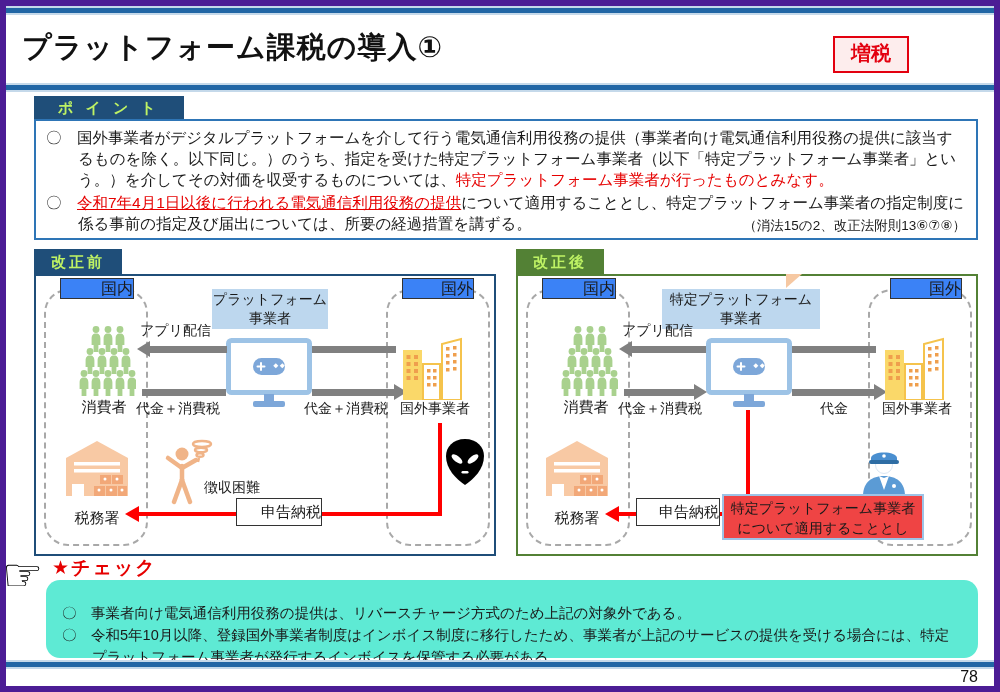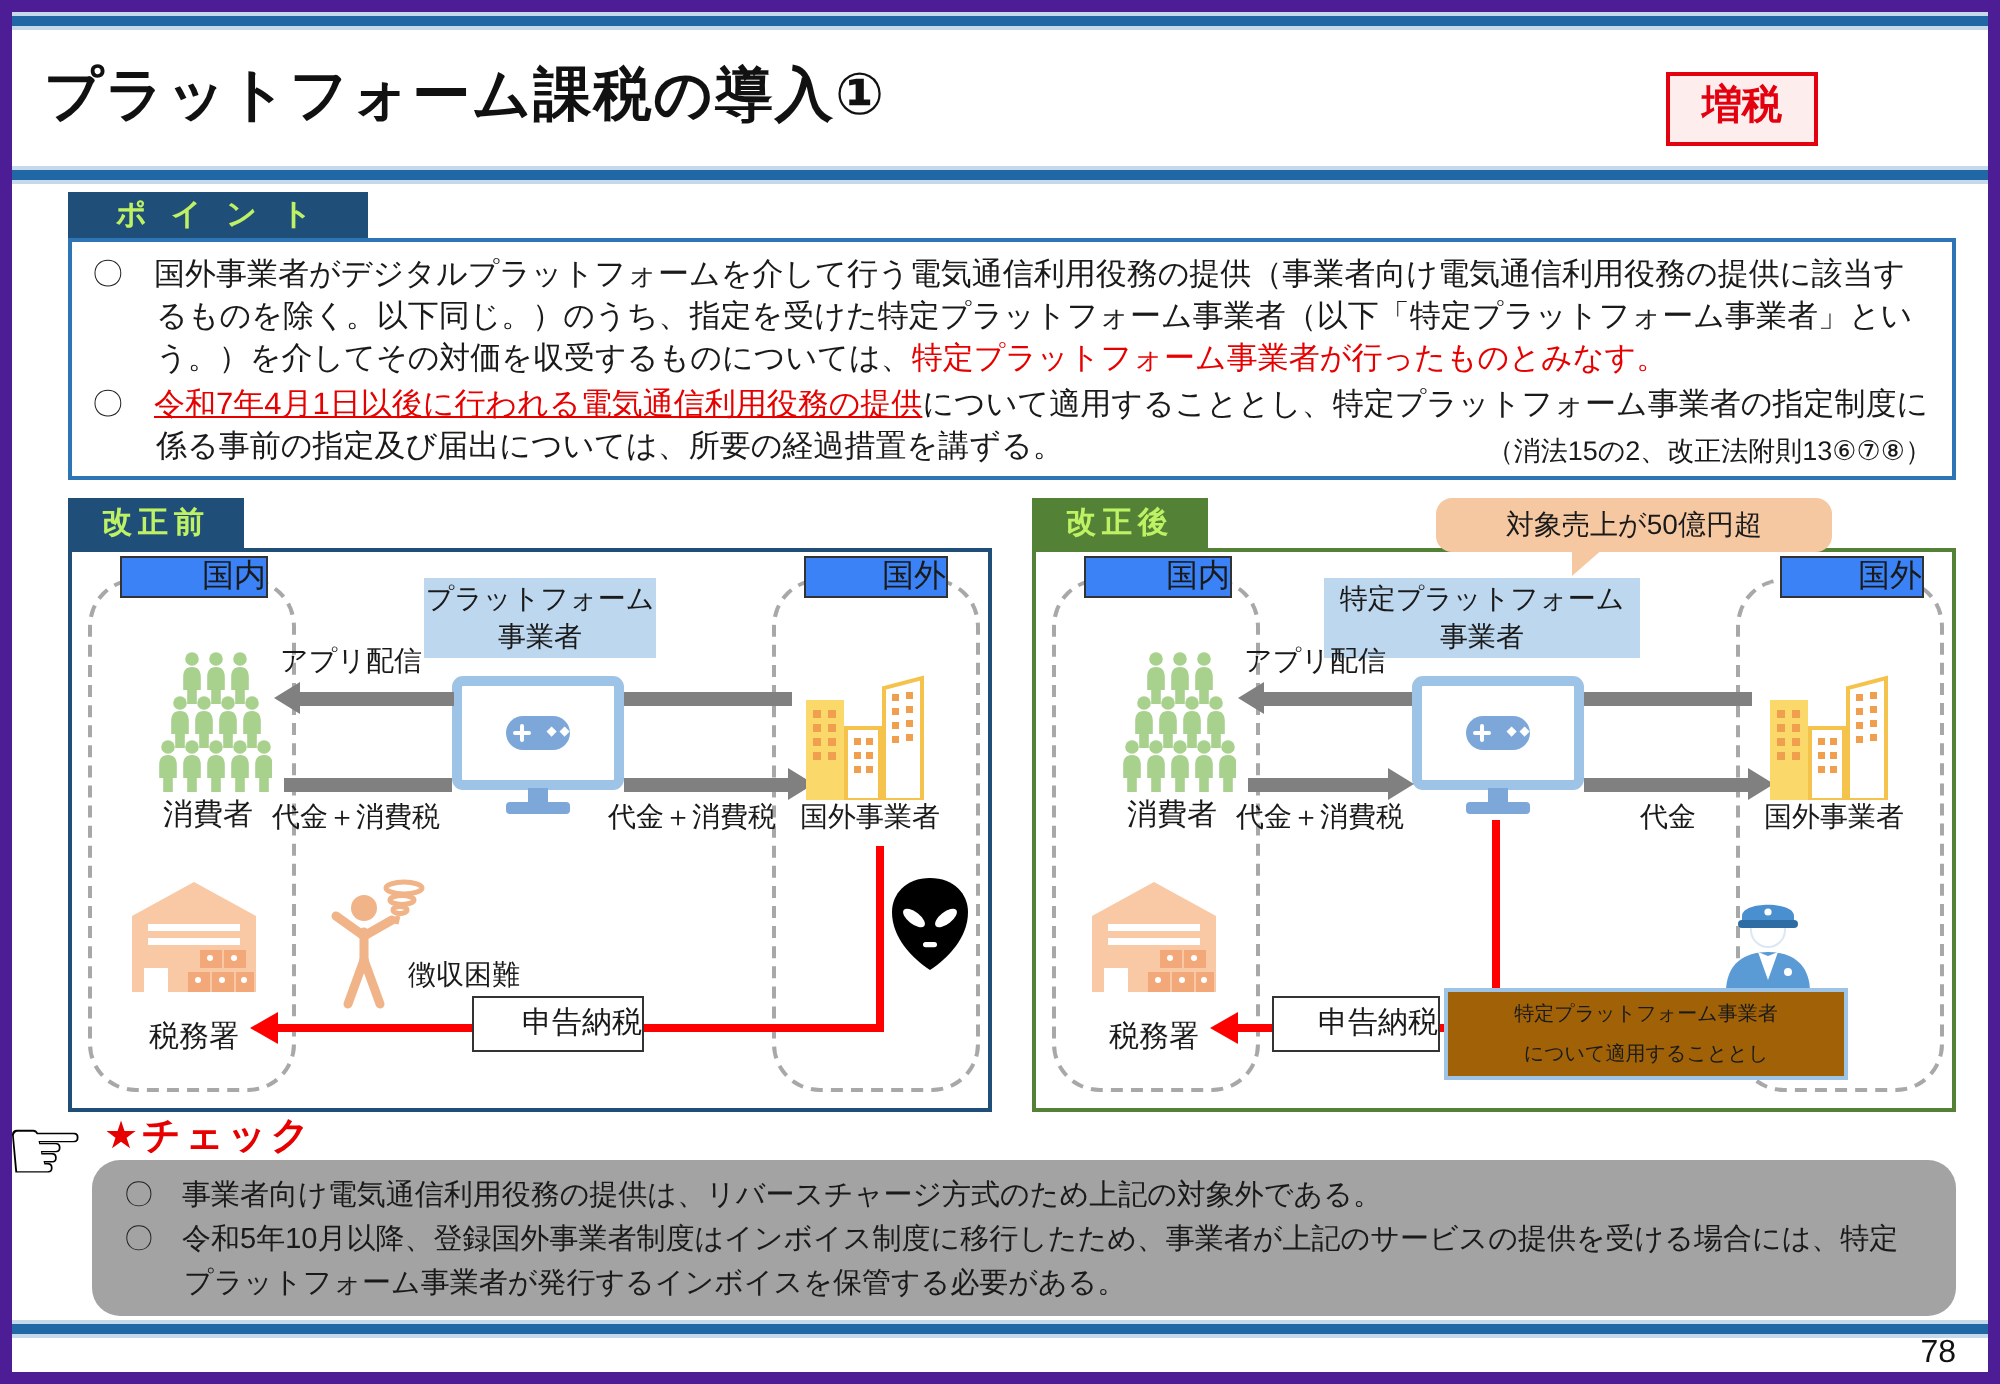--- a/index.html
+++ b/index.html
@@ -26,26 +26,26 @@
   .plat{background:#bdd7ee;text-align:center;font-size:14px;line-height:19px;padding-top:1px;box-sizing:border-box;}
   .gbar{background:#808080;height:7px;}
   .headL{width:0;height:0;border-top:8px solid transparent;border-bottom:8px solid transparent;border-right:13px solid #808080;}
   .headR{width:0;height:0;border-top:8px solid transparent;border-bottom:8px solid transparent;border-left:13px solid #808080;}
   .rv{width:4px;background:#f00;}
   .rh{height:4px;background:#f00;}
   .rheadL{width:0;height:0;border-top:8px solid transparent;border-bottom:8px solid transparent;border-right:14px solid #f00;}
   .lbl{font-size:14px;white-space:nowrap;}
   .lbl15{font-size:15px;white-space:nowrap;}
   .wbox{background:#fff;border:1.5px solid #333;text-align:right;font-size:15px;box-sizing:border-box;}
-  .deemed{background:#a16207;border:2px solid #9dc3e6;text-align:center;font-size:10px;line-height:20px;padding-top:2px;box-sizing:border-box;}
+  .deemed{background:#ef4444;border:2px solid #9dc3e6;text-align:center;font-size:14px;line-height:20px;padding-top:2px;box-sizing:border-box;}
   .bubble{background:#f6c8a2;border-radius:8px;text-align:center;font-size:14px;line-height:27px;z-index:3;}
   .btail{width:0;height:0;border-top:14px solid #f6c8a2;border-right:16px solid transparent;z-index:3;}
   .check-title{color:#e60000;font-size:19px;font-weight:bold;letter-spacing:2px;}
   .hand{font-size:46px;line-height:1;color:#000;}
-  .ybox{background:#a3a3a3;border-radius:14px;box-sizing:border-box;padding:8px 16px 6px;
+  .ybox{background:#5eead4;border-radius:14px;box-sizing:border-box;padding:23px 16px 6px;
         font-size:14.5px;line-height:1.5;}
   .chk{margin:0;padding-left:30px;text-indent:-30px;}
   .pageno{font-size:16px;color:#111;}
   .tc{text-align:center;}
 </style>
 </head>
 <body>
 
 <svg width="0" height="0" style="position:absolute">
   <defs>
@@ -207,21 +207,20 @@
       <rect x="17.5" y="33" width="7" height="2.6" rx="1.3" fill="#fff"></rect>
     </svg>
 
     <div class="a rv" style="left:402px;top:147px;height:91px;"></div>
     <div class="a rh" style="left:102px;top:236px;width:304px;"></div>
     <div class="a rheadL" style="left:89px;top:230px;"></div>
     <div class="a wbox" style="left:200px;top:222px;width:86px;height:28px;line-height:26px;">申告納税</div>
   </div>
 
   <div class="a tab tab-green" style="left:510px;top:243px;width:88px;height:25px;font-size:15px;line-height:25px;letter-spacing:3px;">改正後</div>
-  <div class="a bubble" style="left:712px;top:243px;width:198px;height:27px;">対象売上が50億円超</div>
   <div class="a btail" style="left:780px;top:268px;"></div>
 
   <div class="a panel panel-green" style="left:510px;top:268px;width:462px;height:282px;">
     <div class="a zone" style="left:8px;top:13px;width:104px;height:257px;"></div>
     <div class="a zlabel" style="left:24px;top:2px;width:74px;height:21px;">国内</div>
     <div class="a zone" style="left:350px;top:13px;width:104px;height:257px;"></div>
     <div class="a zlabel" style="left:372px;top:2px;width:72px;height:21px;">国外</div>
 
     <div class="a plat" style="left:144px;top:13px;width:158px;height:40px;">
       <div>特定プラットフォーム</div>

